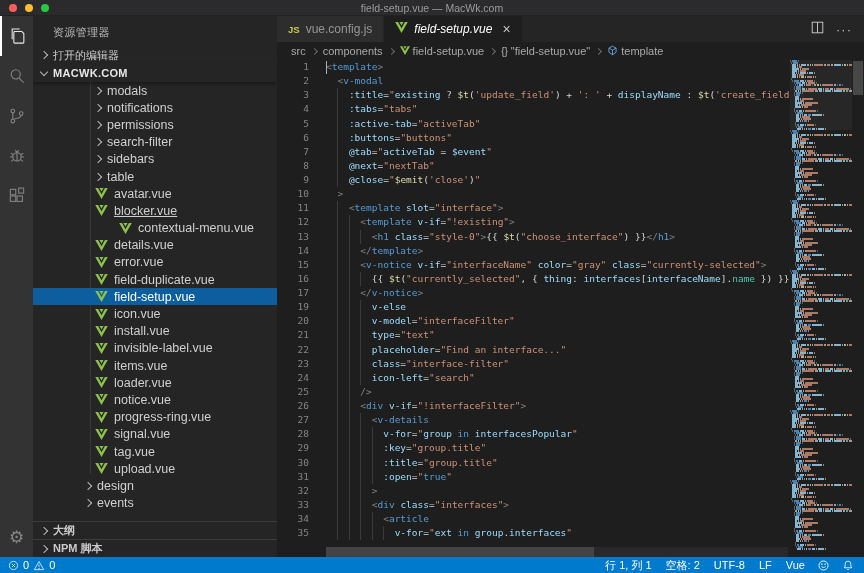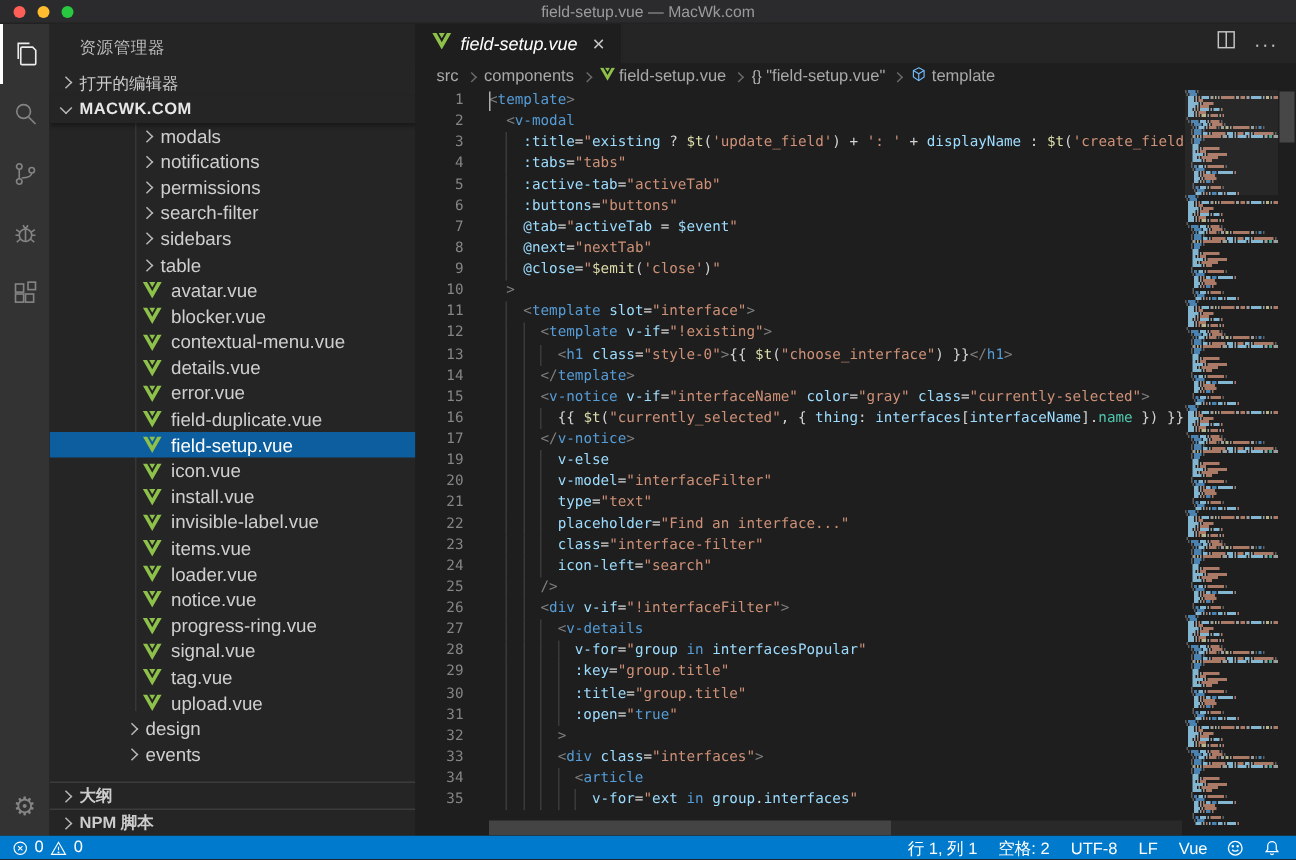--- a/index.html
+++ b/index.html
@@ -178,30 +178,30 @@
           </div>
           <div class="row" style="padding-left: 62px;">
             <span class="vicon">
               <svg width="13" height="11" viewBox="0 0 16 14">
                 <path d="M0 0 L8 14 L16 0 L12.4 0 L8 7.8 L3.6 0 Z" fill="#8dc149"></path>
                 <path d="M5.4 0 L8 4.4 L10.6 0 Z" fill="#8dc149"></path>
               </svg>
             </span>
             <span class="lbl">avatar.vue</span>
           </div>
-          <div class="row" style="padding-left: 62px;">
+          <div class="row" style="padding-left: 62px; text-decoration: underline;">
             <span class="vicon">
               <svg width="13" height="11" viewBox="0 0 16 14">
                 <path d="M0 0 L8 14 L16 0 L12.4 0 L8 7.8 L3.6 0 Z" fill="#8dc149"></path>
                 <path d="M5.4 0 L8 4.4 L10.6 0 Z" fill="#8dc149"></path>
               </svg>
             </span>
             <span class="lbl">blocker.vue</span>
           </div>
-          <div class="row" style="padding-left: 62px;">
+          <div class="row" style="padding-left: 86px;">
             <span class="vicon">
               <svg width="13" height="11" viewBox="0 0 16 14">
                 <path d="M0 0 L8 14 L16 0 L12.4 0 L8 7.8 L3.6 0 Z" fill="#8dc149"></path>
                 <path d="M5.4 0 L8 4.4 L10.6 0 Z" fill="#8dc149"></path>
               </svg>
             </span>
             <span class="lbl">contextual-menu.vue</span>
           </div>
           <div class="row" style="padding-left: 62px;">
             <span class="vicon">
@@ -344,20 +344,24 @@
       </div>
       <div class="sb-section bottom">
         <span class="chev r"></span>
         <span>NPM 脚本</span>
       </div>
     </div>
 
     <div class="editor">
       <div class="tabbar">
         <div class="tabs">
+            <div class="tab">
+              <span class="js-badge">JS</span>
+              <span class="tab-label">vue.config.js</span>
+            </div>
             <div class="tab active">
               <span class="vicon"><svg width="13" height="11" viewBox="0 0 16 14">
                   <path d="M0 0 L8 14 L16 0 L12.4 0 L8 7.8 L3.6 0 Z" fill="#8dc149"></path>
                   <path d="M5.4 0 L8 4.4 L10.6 0 Z" fill="#8dc149"></path>
                 </svg></span>
               <span class="tab-label">field-setup.vue</span>
               <span class="tab-close">×</span>
             </div>
           </div>
         <div class="tab-actions">

